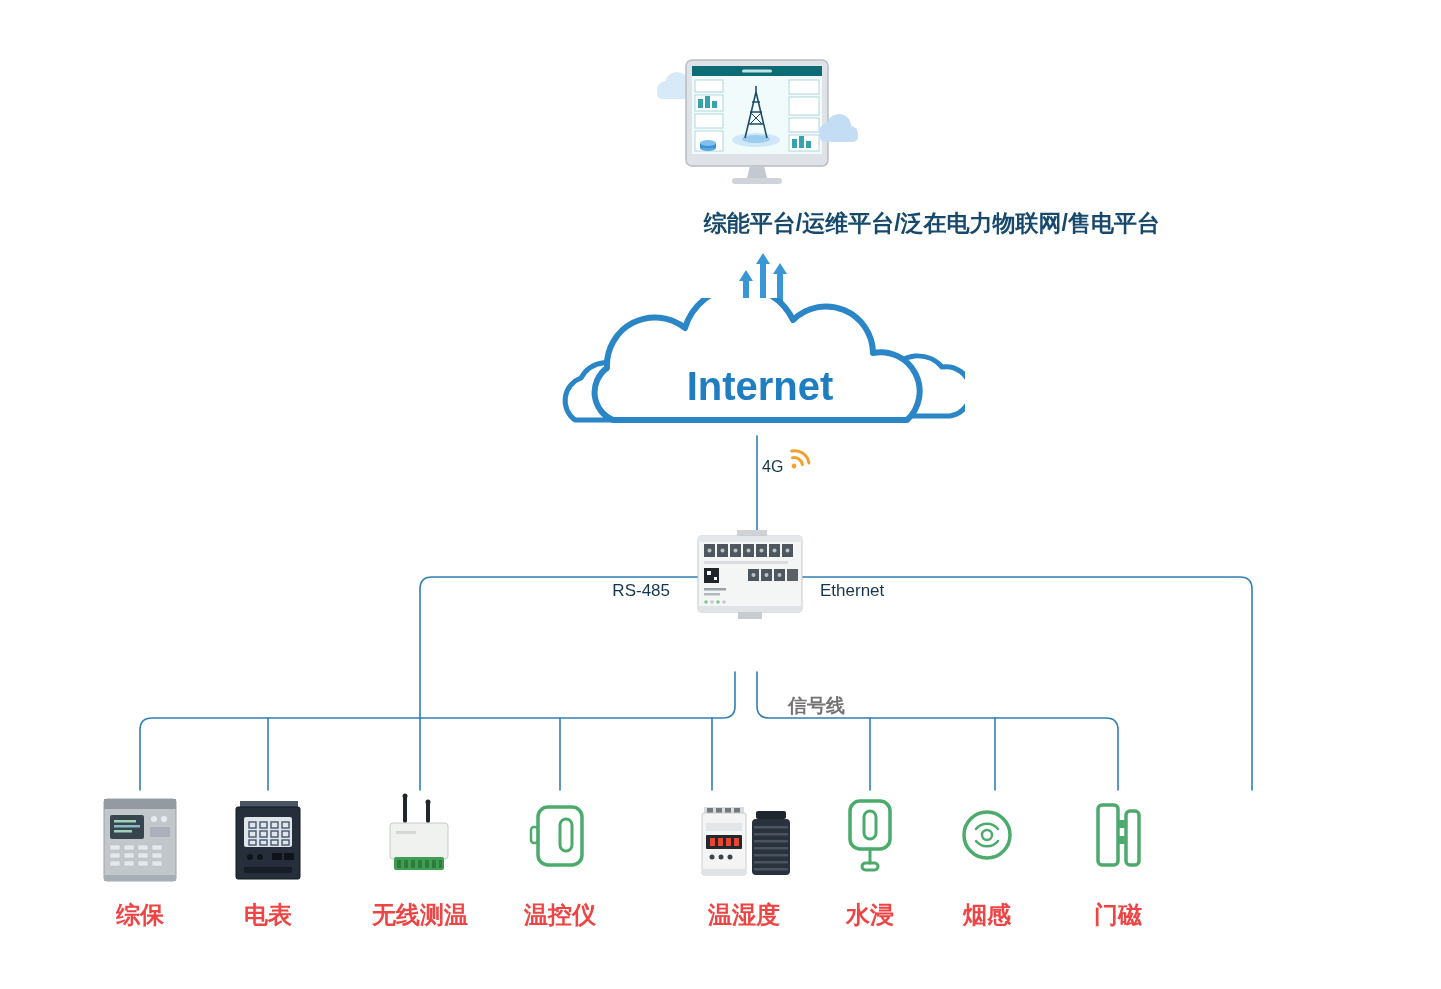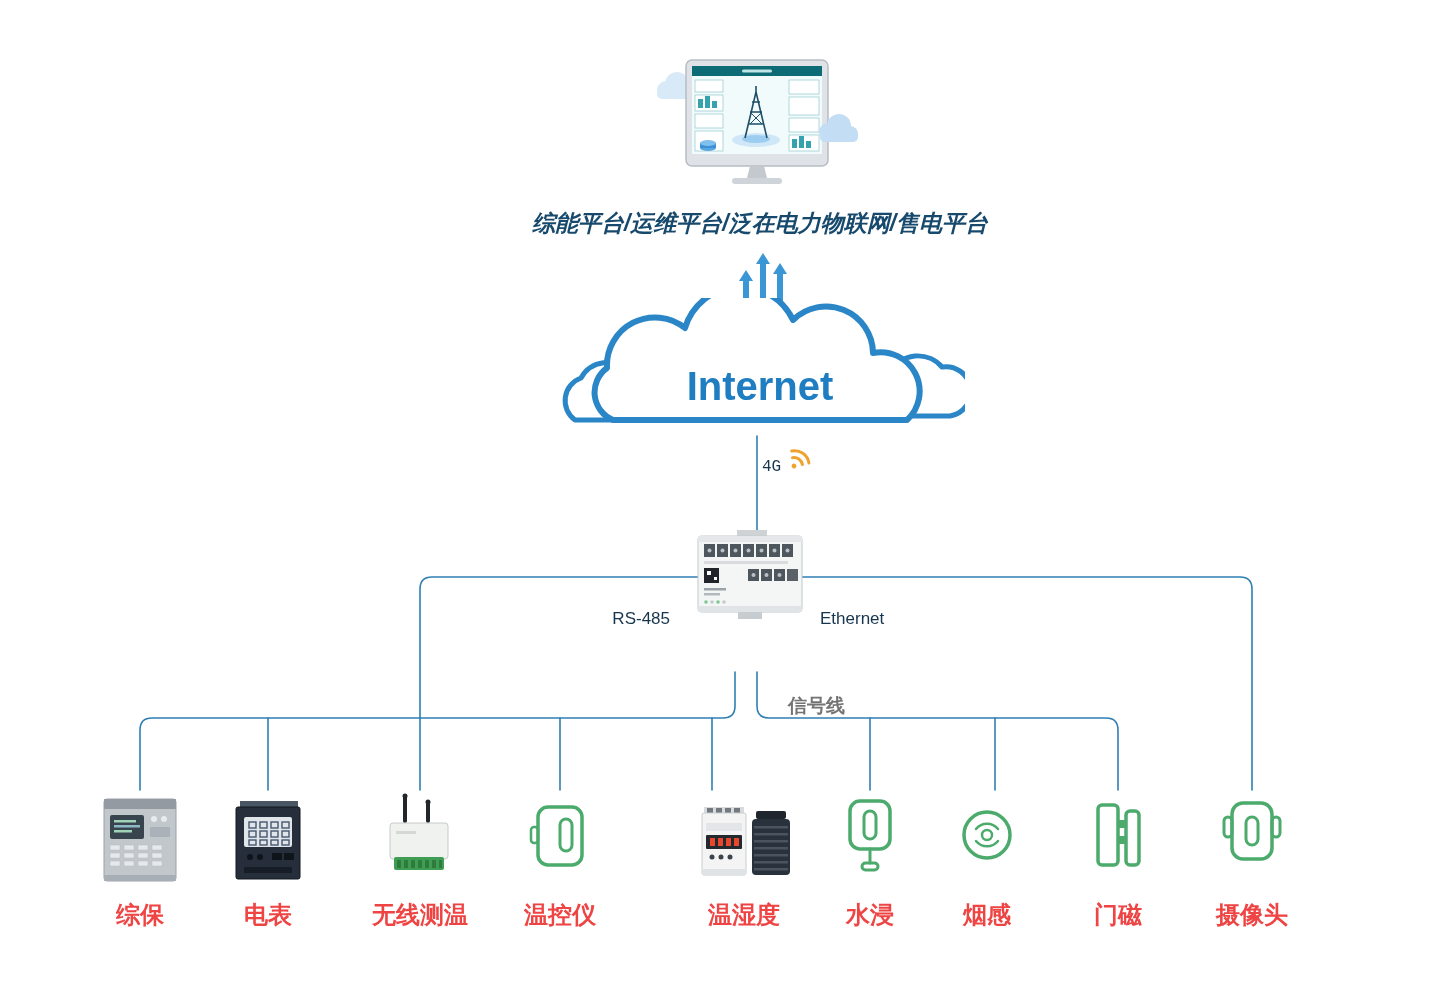--- a/index.html
+++ b/index.html
@@ -2,27 +2,27 @@
 <html><head>
 <meta charset="utf-8">
 <style>
   html,body{margin:0;padding:0;background:#ffffff;}
   #canvas{
     position:relative;width:1441px;height:989px;background:#ffffff;overflow:hidden;
     font-family:"Liberation Sans","DejaVu Sans",sans-serif;
   }
   .abs{position:absolute;}
   .lbl{color:#17496d;font-weight:700;}
-  .platform-label{left:360px;top:208px;width:800px;text-align:center;font-size:23px;font-style:italic;}
+  .platform-label{left:360px;top:208px;width:800px;text-align:right;font-size:23px;}
   .gateway-label{left:657px;top:636px;width:200px;text-align:center;font-size:24px;}
-  .bus-label{font-size:17px;color:#16354e;font-weight:500;margin-top:28px;}
+  .bus-label{font-size:17px;color:#16354e;font-weight:500;}
   .rs485-label{left:560px;top:581px;width:110px;text-align:right;}
   .ethernet-label{left:820px;top:581px;width:120px;text-align:left;}
   .signal-label{left:788px;top:693px;width:100px;font-weight:700;font-size:19px;color:#737373;}
-  .uplink-label{left:762px;top:458px;font-size:16px;color:#16354e;font-weight:500;font-family:Liberation Mono, monospace;}
+  .uplink-label{left:762px;top:458px;font-size:16px;color:#16354e;font-weight:500;}
   .device{top:793px;width:160px;text-align:center;}
   .device svg.dev-icon{width:100px;height:100px;display:block;margin:0 auto;}
   .dev-label{margin-top:6px;font-size:24px;font-weight:700;color:#ef4444;}
   svg{display:block;}
 </style>
 </head>
 <body>
 
 <div id="canvas">
 
@@ -333,25 +333,14 @@
       <g fill="none" stroke="#4cab6c" stroke-linejoin="round">
         <rect x="30" y="12" width="20" height="60" rx="4" stroke-width="3.5"></rect>
         <rect x="58" y="18" width="13" height="54" rx="4" stroke-width="3.5"></rect>
       </g>
       <rect x="50" y="27" width="7" height="8" fill="#4cab6c"></rect>
       <rect x="50" y="43" width="7" height="8" fill="#4cab6c"></rect>
     </svg>
     <div class="dev-label">门磁</div>
   </div>
 
-  <div class="abs device" style="left:1172px">
-    <svg class="dev-icon" viewBox="0 0 100 100">
-      <g fill="none" stroke="#4cab6c" stroke-linejoin="round" stroke-linecap="round">
-        <rect x="30" y="10" width="40" height="56" rx="11" stroke-width="3.5"></rect>
-        <rect x="22" y="24" width="8" height="20" rx="4" stroke-width="3"></rect>
-        <rect x="70" y="24" width="8" height="20" rx="4" stroke-width="3"></rect>
-        <rect x="44" y="24" width="12" height="28" rx="6" stroke-width="3"></rect>
-      </g>
-    </svg>
-    <div class="dev-label">摄像头</div>
-  </div>
 
 </div>
 
 </body></html>

